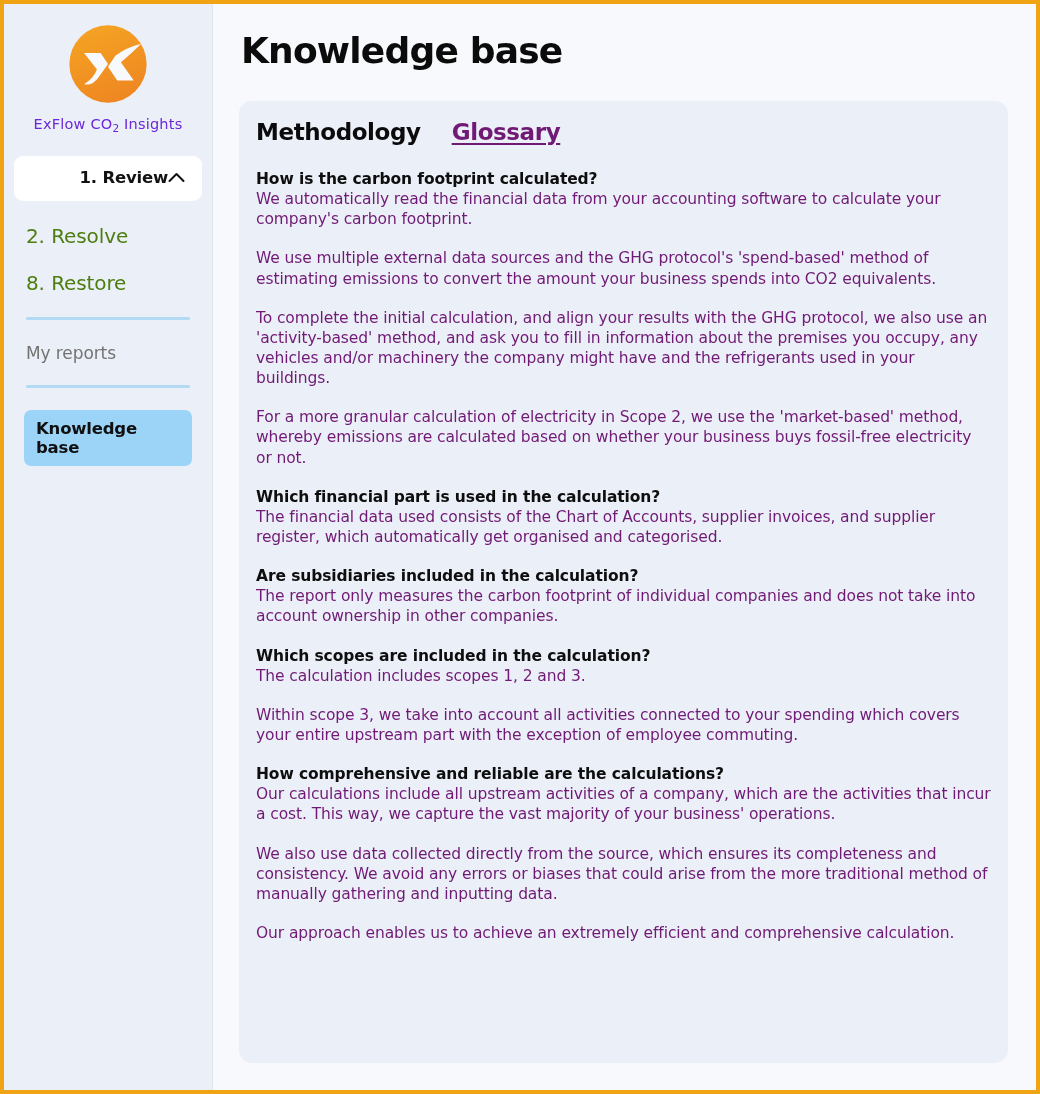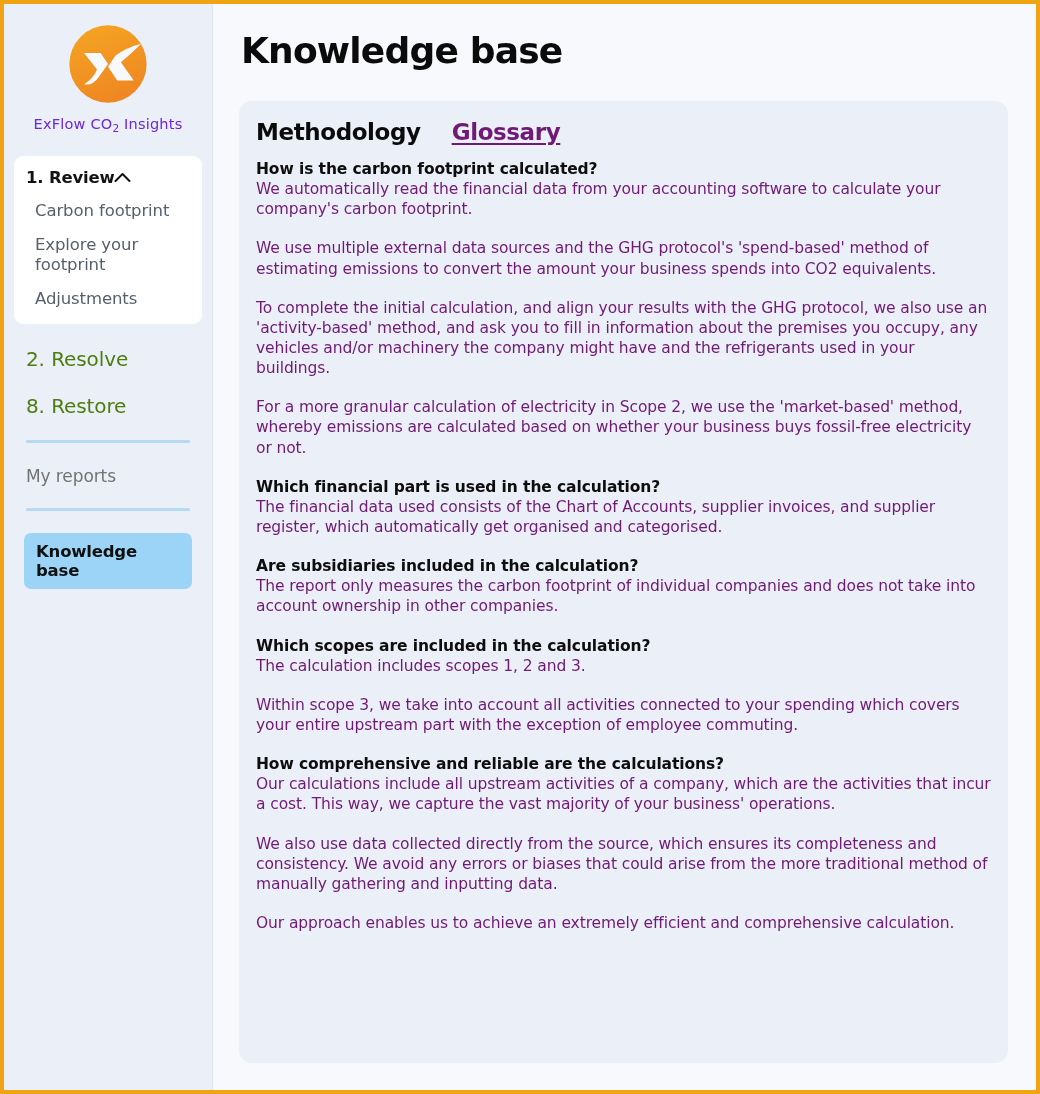--- a/index.html
+++ b/index.html
@@ -57,21 +57,21 @@
   }
 
   .review-card {
     background: #ffffff;
     border-radius: 9px;
     padding: 12px 0 14px 0;
   }
   .review-head {
     display: flex;
     align-items: center;
-    justify-content: flex-start;
+    justify-content: flex-end;
     padding: 0 17px 0 12px;
     cursor: pointer;
   }
   .review-head-label {
     font-size: 16.5px;
     font-weight: bold;
     color: #121212;
     letter-spacing: -.2px;
   }
   .chev { display: block; }
@@ -148,21 +148,21 @@
     padding: 18px 16px 22px 16px;
     height: 962px;
     overflow: hidden;
   }
 
   .tabs {
     display: flex;
     align-items: baseline;
     gap: 31px;
     padding: 0 0 0 1px;
-    margin-bottom: 14px;
+    margin-bottom: 24px;
   }
   .tab {
     font-size: 23px;
     font-weight: bold;
     letter-spacing: -.4px;
     cursor: pointer;
   }
   .tab-active { color: #0b0b0b; }
   .tab-link {
     color: #701a75;
@@ -215,25 +215,20 @@
 
     <div class="review-card">
       <div class="review-head">
         <span class="review-head-label">1. Review</span>
         <span class="chev">
           <svg width="17" height="11" viewBox="0 0 17 11" aria-hidden="true">
             <polyline points="1.5,9 8.5,2 15.5,9" fill="none" stroke="#111" stroke-width="2" stroke-linecap="round" stroke-linejoin="round"></polyline>
           </svg>
         </span>
       </div>
-      <div class="sub-items">
-        <div class="sub-item">Carbon footprint</div>
-        <div class="sub-item">Explore your footprint</div>
-        <div class="sub-item">Adjustments</div>
-      </div>
     </div>
 
     <div class="nav-top">2. Resolve</div>
     <div class="nav-top">8. Restore</div>
 
     <div class="divider"></div>
 
     <div class="nav-plain">My reports</div>
 
     <div class="divider"></div>

